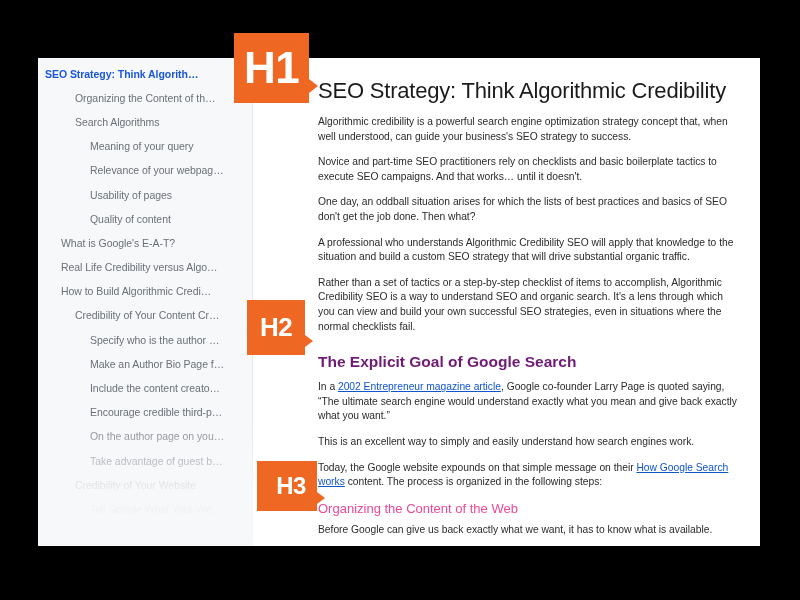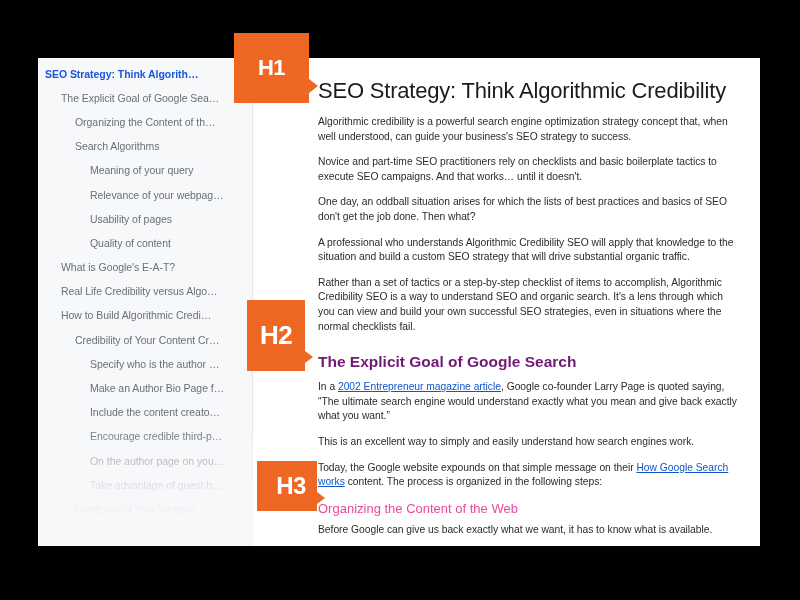--- a/index.html
+++ b/index.html
@@ -125,38 +125,37 @@
   }
   .hbadge .tail {
     position: absolute;
     right: -9px;
     bottom: 12px;
     width: 0; height: 0;
     border-top: 7px solid transparent;
     border-bottom: 7px solid transparent;
     border-left: 9px solid #ee6723;
   }
-  #badge-h1 { left: 234px; top: 33px;  width: 75px; height: 70px; font-size: 22px; }
+  #badge-h1 { left: 234px; top: 33px;  width: 75px; height: 70px; font-size: 44px; }
   #badge-h1 .tail { right: -9px; bottom: 10px; }
-  #badge-h2 { left: 247px; top: 300px; width: 58px; height: 71px; font-size: 26px; }
+  #badge-h2 { left: 247px; top: 300px; width: 58px; height: 55px; font-size: 26px; }
   #badge-h2 .tail { right: -8px; bottom: 8px; border-top-width: 6px; border-bottom-width: 6px; border-left-width: 8px; }
   #badge-h3 { left: 257px; top: 461px; width: 52px; height: 50px; font-size: 24px; padding-left: 8px; }
   #badge-h3 .tail { right: -8px; bottom: 7px; border-top-width: 6px; border-bottom-width: 6px; border-left-width: 8px; }
 </style>
 </head>
 <body>
 
 <div id="stage">
 
   <div id="card">
 
     <div id="sidebar">
       <div id="sidebar-inner">
         <div class="toc-item lvl0">SEO Strategy: Think Algorith…</div>
-        <div class="toc-item lvl1">The Explicit Goal of Google Sea…</div>
         <div class="toc-item lvl2">Organizing the Content of th…</div>
         <div class="toc-item lvl2">Search Algorithms</div>
         <div class="toc-item lvl3">Meaning of your query</div>
         <div class="toc-item lvl3">Relevance of your webpag…</div>
         <div class="toc-item lvl3">Usability of pages</div>
         <div class="toc-item lvl3">Quality of content</div>
         <div class="toc-item lvl1">What is Google's E-A-T?</div>
         <div class="toc-item lvl1">Real Life Credibility versus Algo…</div>
         <div class="toc-item lvl1">How to Build Algorithmic Credi…</div>
         <div class="toc-item lvl2">Credibility of Your Content Cr…</div>

